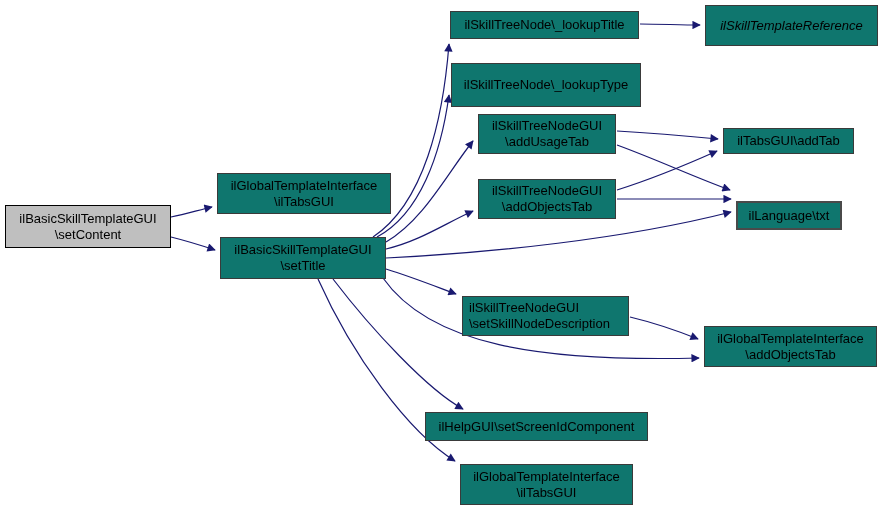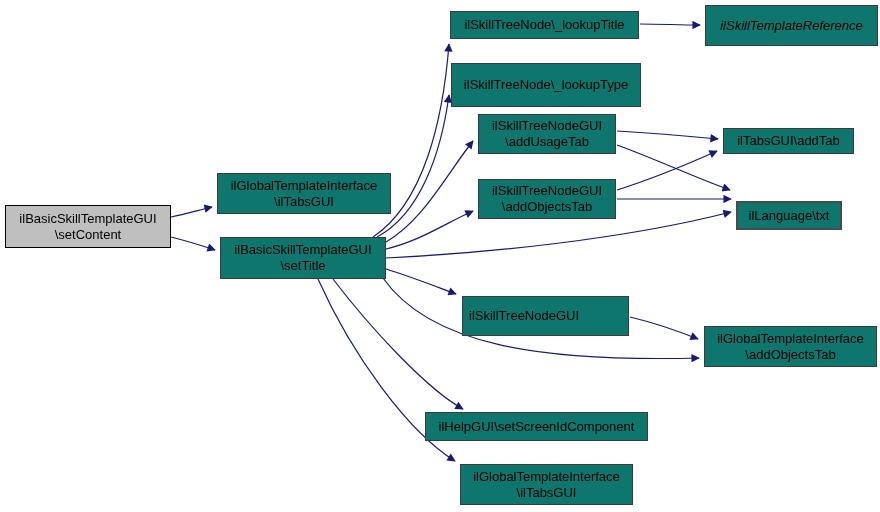--- a/index.html
+++ b/index.html
@@ -88,20 +88,21 @@
     <span>\addUsageTab</span>
   </div>
 
   <div class="node" style="left:478px;top:179px;width:138px;height:40px;">
     <span>ilSkillTreeNodeGUI</span>
     <span>\addObjectsTab</span>
   </div>
 
   <div class="node leftalign" style="left:462px;top:296px;width:167px;height:40px;">
     <span>ilSkillTreeNodeGUI</span>
+    <span>\setSkillNodeDescription</span>
   </div>
 
   <div class="node" style="left:425px;top:412px;width:223px;height:29px;">
     <span>ilHelpGUI\setScreenIdComponent</span>
   </div>
 
   <div class="node" style="left:460px;top:464px;width:173px;height:41px;">
     <span>ilGlobalTemplateInterface</span>
     <span>\ilTabsGUI</span>
   </div>

